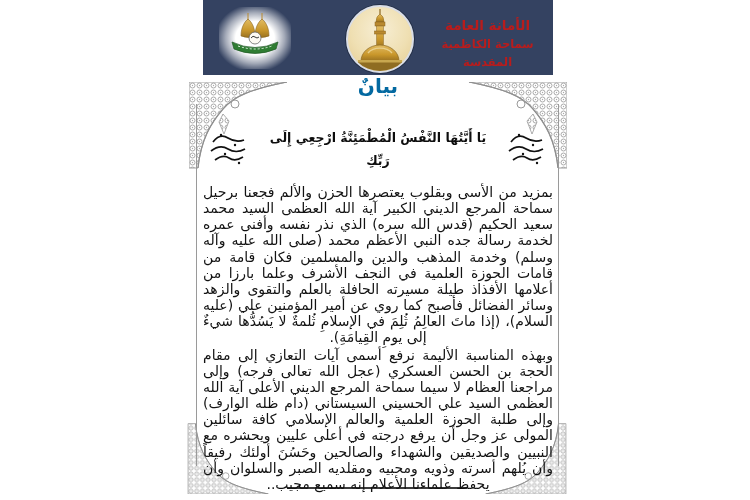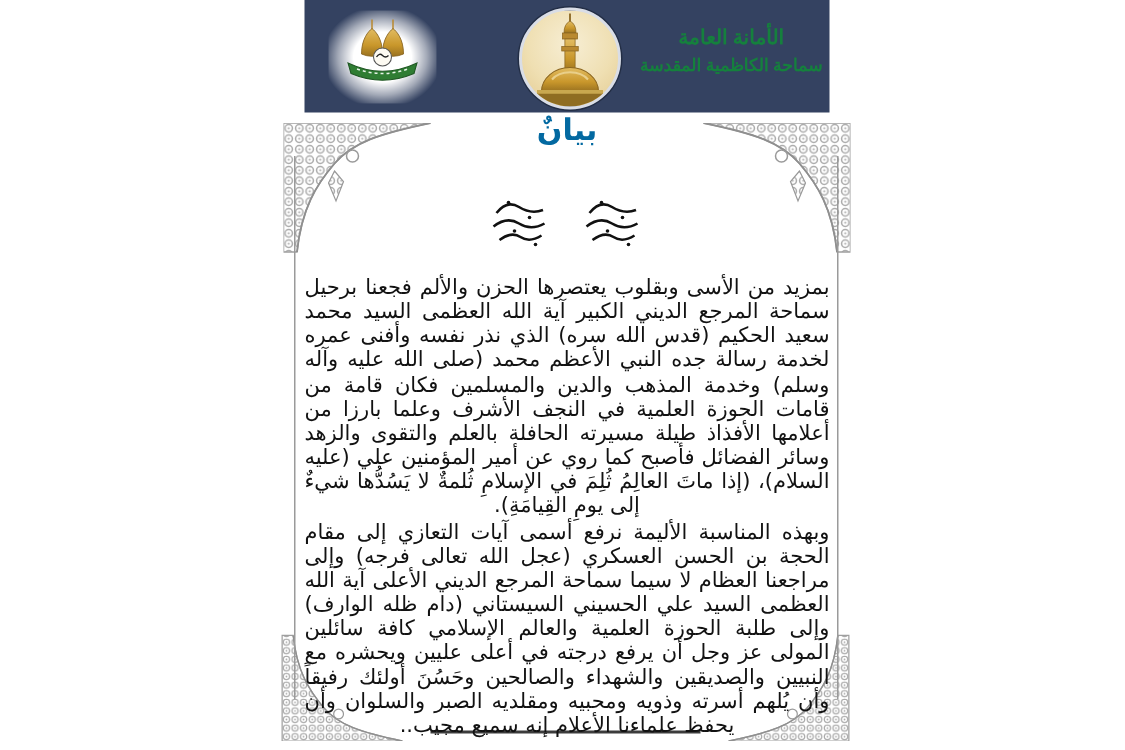--- a/index.html
+++ b/index.html
@@ -14,22 +14,22 @@
     background:radial-gradient(ellipse at center,#ffffff 38%,rgba(255,255,255,0.55) 58%,rgba(255,255,255,0) 78%);
     display:flex;align-items:center;justify-content:center;
   }
   .center-emblem{
     position:absolute;left:346px;top:5px;width:64px;height:64px;border-radius:50%;
     border:2px solid #d9dde6;box-shadow:0 0 0 1px #232e45;
     background:radial-gradient(circle at 50% 35%,#f7eed4 0%,#efdfb2 55%,#e2c98e 100%);
     overflow:hidden;
   }
   .org-text{
-    position:absolute;left:425px;top:15px;width:125px;color:#15803d;text-align:center;
-    direction:rtl;font-weight:bold;line-height:1.55;font-family:Liberation Serif, serif;
+    position:absolute;left:425px;top:15px;width:125px;color:#b91c1c;text-align:center;
+    direction:rtl;font-weight:bold;line-height:1.55;
   }
   .org-text .l1{font-size:13.5px;letter-spacing:0.5px;}
   .org-text .l2{font-size:11.5px;}
   
   .statement-title{
     position:absolute;left:203px;top:74px;width:350px;text-align:center;
     font-size:20px;font-weight:bold;color:#0369a1;direction:rtl;
   }
   
   .corner{position:absolute;width:100px;height:88px;}
@@ -154,20 +154,21 @@
     <svg class="medallion" viewBox="0 0 48 48">
       <path d="M8 17 q7-9 15-4 t 16 2" fill="none" stroke="#111" stroke-width="1.7"></path>
       <path d="M6 26 q9-7 17-2 t 17 0" fill="none" stroke="#111" stroke-width="1.7"></path>
       <path d="M10 35 q8-6 14-2 t 14 -1" fill="none" stroke="#111" stroke-width="1.7"></path>
       <circle cx="16" cy="10" r="1.2" fill="#111"></circle>
         <circle cx="30" cy="20" r="1.2" fill="#111"></circle>
       <circle cx="20" cy="29" r="1.2" fill="#111"></circle>
         <circle cx="34" cy="38" r="1.2" fill="#111"></circle>
     </svg>
     <div class="verse-text">
+      <div>يَا أَيَّتُهَا النَّفْسُ الْمُطْمَئِنَّةُ ارْجِعِي إِلَى رَبِّكِ</div>
     </div>
     <svg class="medallion" viewBox="0 0 48 48">
       <path d="M8 17 q7-9 15-4 t 16 2" fill="none" stroke="#111" stroke-width="1.7"></path>
       <path d="M6 26 q9-7 17-2 t 17 0" fill="none" stroke="#111" stroke-width="1.7"></path>
       <path d="M10 35 q8-6 14-2 t 14 -1" fill="none" stroke="#111" stroke-width="1.7"></path>
       <circle cx="16" cy="10" r="1.2" fill="#111"></circle>
         <circle cx="30" cy="20" r="1.2" fill="#111"></circle>
       <circle cx="20" cy="29" r="1.2" fill="#111"></circle>
         <circle cx="34" cy="38" r="1.2" fill="#111"></circle>
     </svg>

